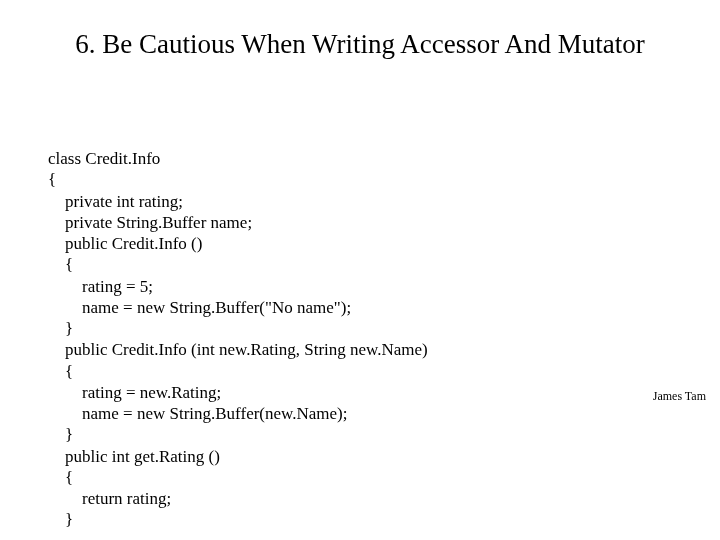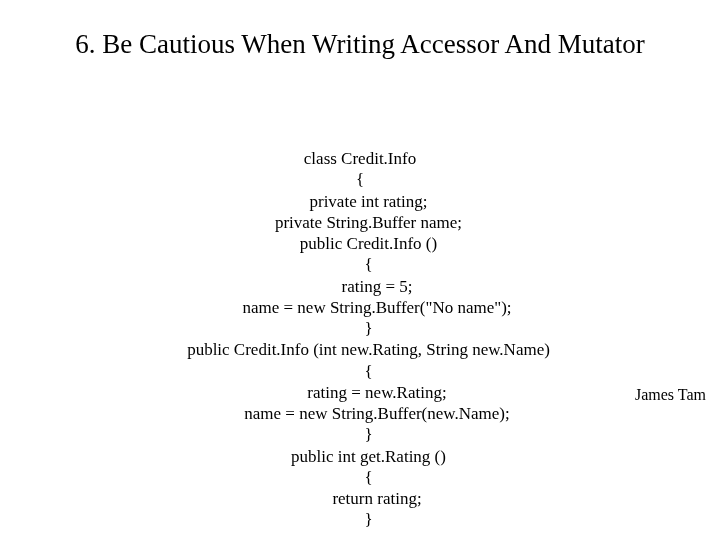--- a/index.html
+++ b/index.html
@@ -31,27 +31,26 @@
   }
   .code {
     position: absolute;
     top: 148px;
     left: 48px;
     right: 48px;
     font-size: 17px;
     line-height: 1.25;
     white-space: pre;
     font-family: "Times New Roman", Times, serif;
-    text-align: center;
   }
   .footer {
     position: absolute;
     bottom: 8px;
     right: 14px;
-    font-size: 16px;
+    font-size: 12px;
   }
 </style>
 </head>
 <body>
 
 <div class="slide">
   <div class="title">
     <span>6. Be Cautious When Writing Accessor And Mutator</span><br>
   </div>
 

